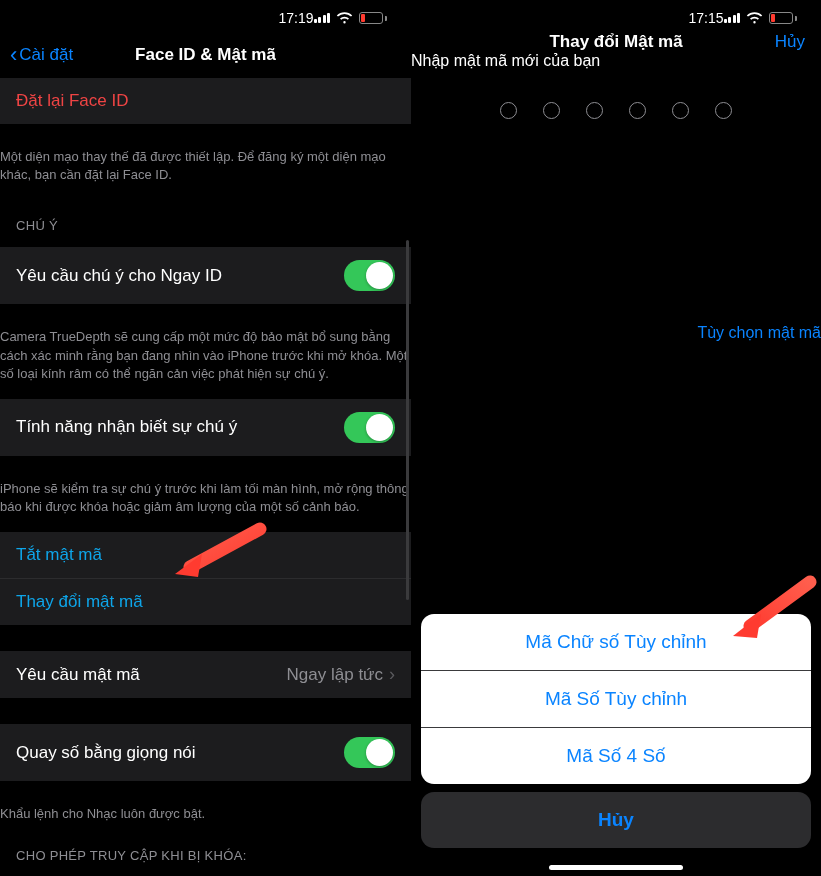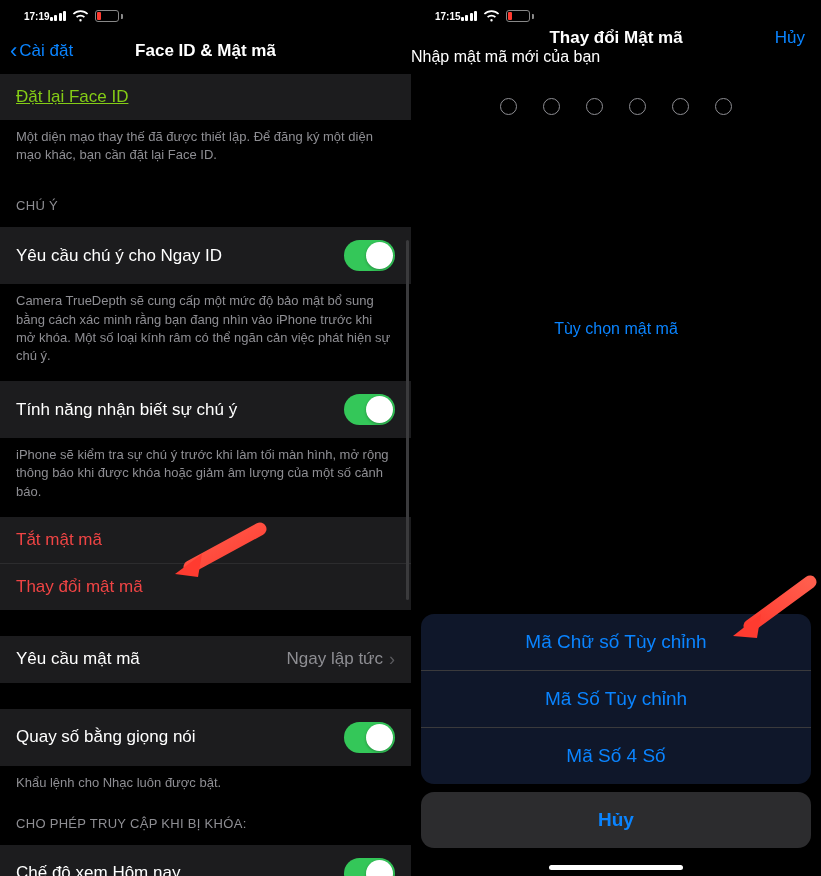--- a/index.html
+++ b/index.html
@@ -1,62 +1,62 @@
 <!DOCTYPE html>
 <html><head>
   <meta charset="utf-8">
   <style>
     * { margin:0; padding:0; box-sizing:border-box; font-family:-apple-system,BlinkMacSystemFont,"Segoe UI",sans-serif; }
     body { background:#fff; display:flex; width:821px; height:876px; overflow:hidden; }
     .screen { background:#000; color:#fff; position:relative; overflow:hidden; }
     .screen-left { width:411px; }
     .screen-right { width:410px; }
 
-    .status-bar { display:flex; justify-content:flex-start; align-items:center; padding:10px 24px 8px; font-size:10px; font-weight:700; }
+    .status-bar { display:flex; justify-content:flex-end; align-items:center; padding:10px 24px 8px; font-size:14px; font-weight:400; }
     .status-right { display:flex; align-items:center; gap:6px; }
     .signal-bars { display:flex; align-items:flex-end; gap:1.5px; }
     .bar { width:3px; background:#fff; border-radius:1px; }
     .bar:nth-child(1){height:4px} .bar:nth-child(2){height:6px} .bar:nth-child(3){height:8px} .bar:nth-child(4){height:10px}
     .battery { display:flex; align-items:center; gap:2px; }
     .battery-body { width:24px; height:12px; border:1px solid #888; border-radius:3px; position:relative; }
     .battery-fill { position:absolute; left:1px; top:1px; bottom:1px; width:20%; background:#ff3b30; border-radius:1px; }
     .battery-tip { width:2px; height:5px; background:#888; border-radius:0 1px 1px 0; }
 
     .nav-bar { display:flex; align-items:center; padding:8px 10px 10px; position:relative; }
     .back-btn { display:flex; align-items:center; color:#0a84ff; font-size:17px; gap:2px; }
     .chevron { font-size:22px; font-weight:300; }
     .nav-title { position:absolute; left:50%; transform:translateX(-50%); font-size:17px; font-weight:600; }
     .nav-action { position:absolute; right:16px; color:#0a84ff; font-size:17px; }
 
     .row { background:#1c1c1e; padding:13px 16px; display:flex; justify-content:space-between; align-items:center; font-size:17px; border-bottom:0.5px solid #2c2c2e; }
     .row.no-border { border-bottom:none; }
-    .row-red { color:#84cc16;text-decoration:underline; }
-    .row-blue { color:#ef4444; }
-    .footer-text { color:#8e8e93; font-size:13px; padding:8px 16px 16px; line-height:1.4; }
+    .row-red { color:#ef4444; }
+    .row-blue { color:#0ea5e9; }
+    .footer-text { color:#8e8e93; font-size:13px; padding:8px 0 16px; line-height:1.4;margin-top:16px; }
     .header-text { color:#8e8e93; font-size:13px; padding:18px 16px 14px; text-transform:uppercase; letter-spacing:0.3px; }
 
     .toggle { width:51px; height:31px; background:#34c759; border-radius:16px; position:relative; }
     .toggle::after { content:""; position:absolute; right:2px; top:2px; width:27px; height:27px; background:#fff; border-radius:50%; box-shadow:0 1px 3px rgba(0,0,0,0.3); }
 
     .row-value { color:#8e8e93; font-size:17px; display:flex; align-items:center; gap:6px; }
     .chev-right { color:#5a5a5e; font-size:18px; }
 
     .arrow { position:absolute; z-index:10; }
     .arrow svg { display:block; }
 
     .scroll-indicator { position:absolute; right:2px; top:240px; width:3px; height:360px; background:#3a3a3c; border-radius:2px; }
 
     
     .enter-label { color:#fff; font-size:16px; }
     .code-dots { display:flex; justify-content:center; gap:26px; margin-top:32px; }
     .dot { width:17px; height:17px; border:1.5px solid #8e8e93; border-radius:50%; }
-    .options-link { text-align:center; color:#0a84ff; font-size:16px; margin-top:205px; }
+    .options-link { text-align:right; color:#0a84ff; font-size:16px; margin-top:205px; }
 
     .action-sheet { position:absolute; bottom:8px; left:10px; right:10px; }
-    .sheet-group { background:#0f172a; border-radius:13px; overflow:hidden; margin-bottom:8px; }
+    .sheet-group { background:#ffffff; border-radius:13px; overflow:hidden; margin-bottom:8px; }
     .sheet-row { text-align:center; color:#0a84ff; font-size:19px; padding:17px 0; border-bottom:0.5px solid #3a3a3c; }
     .sheet-row:last-child { border-bottom:none; }
     .sheet-cancel { background:#2c2c2e; border-radius:13px; text-align:center; color:#0a84ff; font-size:19px; font-weight:600; padding:17px 0; }
 
     .home-indicator { position:absolute; bottom:6px; left:50%; transform:translateX(-50%); width:134px; height:5px; background:#fff; border-radius:3px; }
 
     .spacer { height:26px; }
   </style>
 </head>
 <body>

